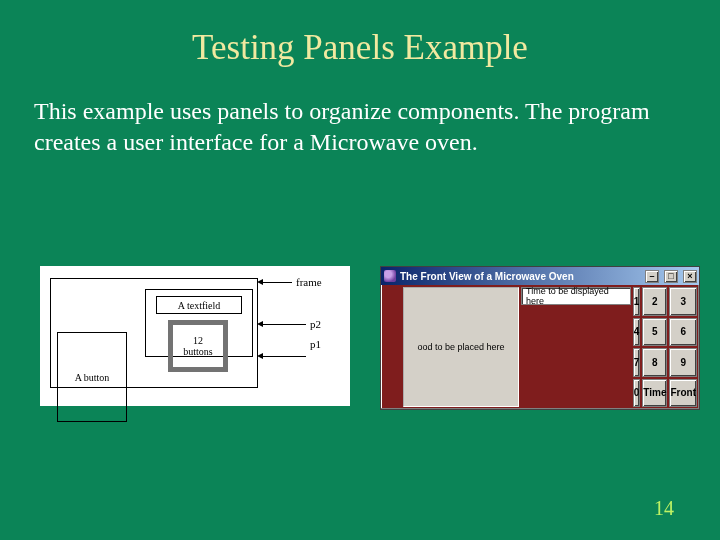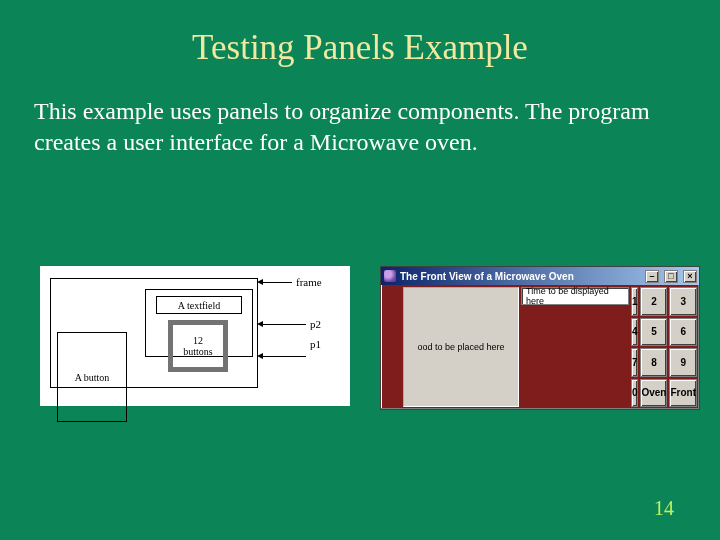--- a/index.html
+++ b/index.html
@@ -221,21 +221,21 @@
           <div class="kbtn">1</div>
           <div class="kbtn">2</div>
           <div class="kbtn">3</div>
           <div class="kbtn">4</div>
           <div class="kbtn">5</div>
           <div class="kbtn">6</div>
           <div class="kbtn">7</div>
           <div class="kbtn">8</div>
           <div class="kbtn">9</div>
           <div class="kbtn">0</div>
-          <div class="kbtn">Oven</div>
+          <div class="kbtn">Time</div>
           <div class="kbtn">Front</div>
         </div>
       </div>
     </div>
   </div>
 
 </div>
 
 <div class="page-num">14</div>
 

